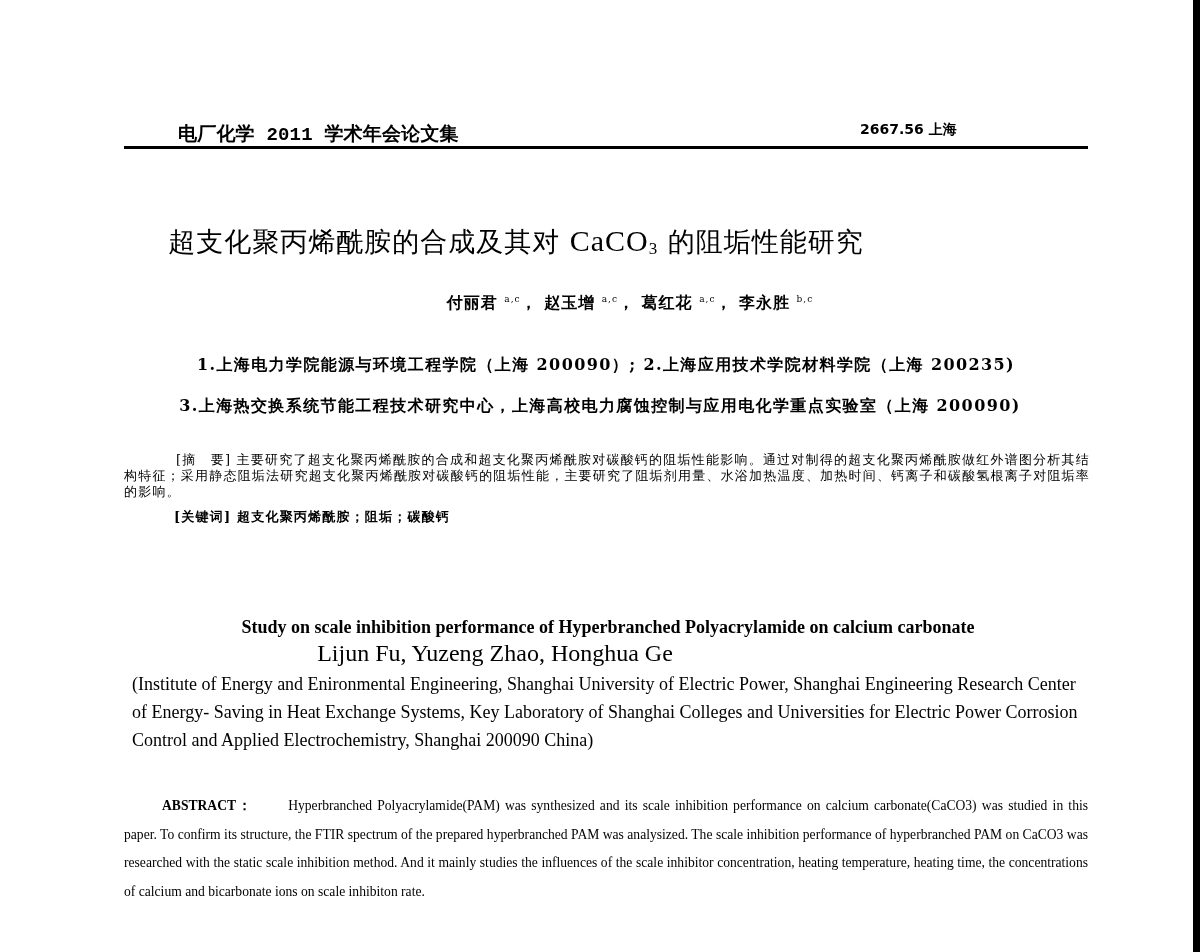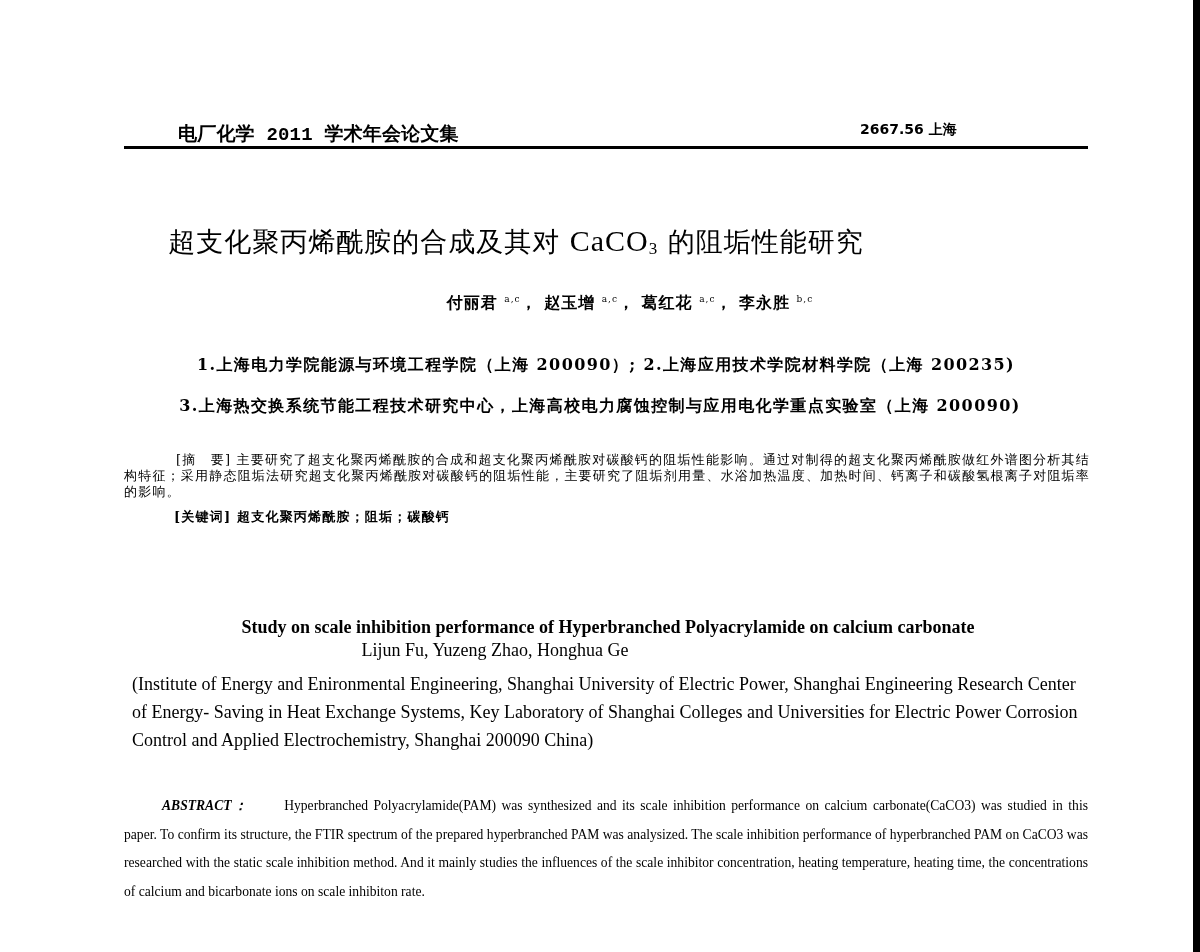--- a/index.html
+++ b/index.html
@@ -22,25 +22,25 @@
 
   .affil { position: absolute; left: 0; width: 1200px; text-align: center; font-size: 16px; font-weight: bold; letter-spacing: 1.4px; }
   .affil1 { top: 355px; padding-left: 12px; box-sizing: border-box; }
   .affil2 { top: 396px; box-sizing: border-box; }
 
   .cn-abstract { position: absolute; left: 124px; top: 452px; width: 966px; font-size: 13px; font-weight: normal; line-height: 16px; letter-spacing: 1.2px; text-align: justify; }
   .cn-abstract .indent { display: inline-block; width: 52px; }
   .cn-keywords { position: absolute; left: 174px; top: 508px; font-size: 13px; font-weight: bold; letter-spacing: 1.2px; }
 
   .en-title { position: absolute; left: 0; width: 1200px; top: 617px; text-align: center; font-family: "Liberation Serif", serif; font-weight: bold; font-size: 18px; padding-left: 16px; box-sizing: border-box; }
-  .en-authors { position: absolute; left: 0; width: 964px; top: 640px; text-align: center; font-family: "Liberation Serif", serif; font-size: 18px; padding-left: 26px; box-sizing: border-box; }
+  .en-authors { position: absolute; left: 0; width: 964px; top: 640px; text-align: center; font-family: "Liberation Serif", serif; font-size: 24px; padding-left: 26px; box-sizing: border-box; }
   .en-affil { position: absolute; left: 132px; top: 670px; width: 960px; font-family: "Liberation Serif", serif; font-size: 18px; line-height: 28px; }
 
   .en-abstract { position: absolute; left: 124px; top: 792px; width: 964px; font-family: "Liberation Serif", serif; font-size: 13.6px; line-height: 28.5px; text-align: justify; }
-  .en-abstract .abs-label { font-weight: bold; margin-left: 38px; margin-right: 35px; font-style: italic; }
+  .en-abstract .abs-label { font-weight: bold; margin-left: 38px; margin-right: 35px; }
   .en-abstract .abs-body { }
 </style>
 </head>
 <body>
 
 <div class="right-bar"></div>
 
 <div class="header">
   <span class="header-left">电厂化学 2011 学术年会论文集</span>
   <span class="header-right">2667.56 上海</span>

